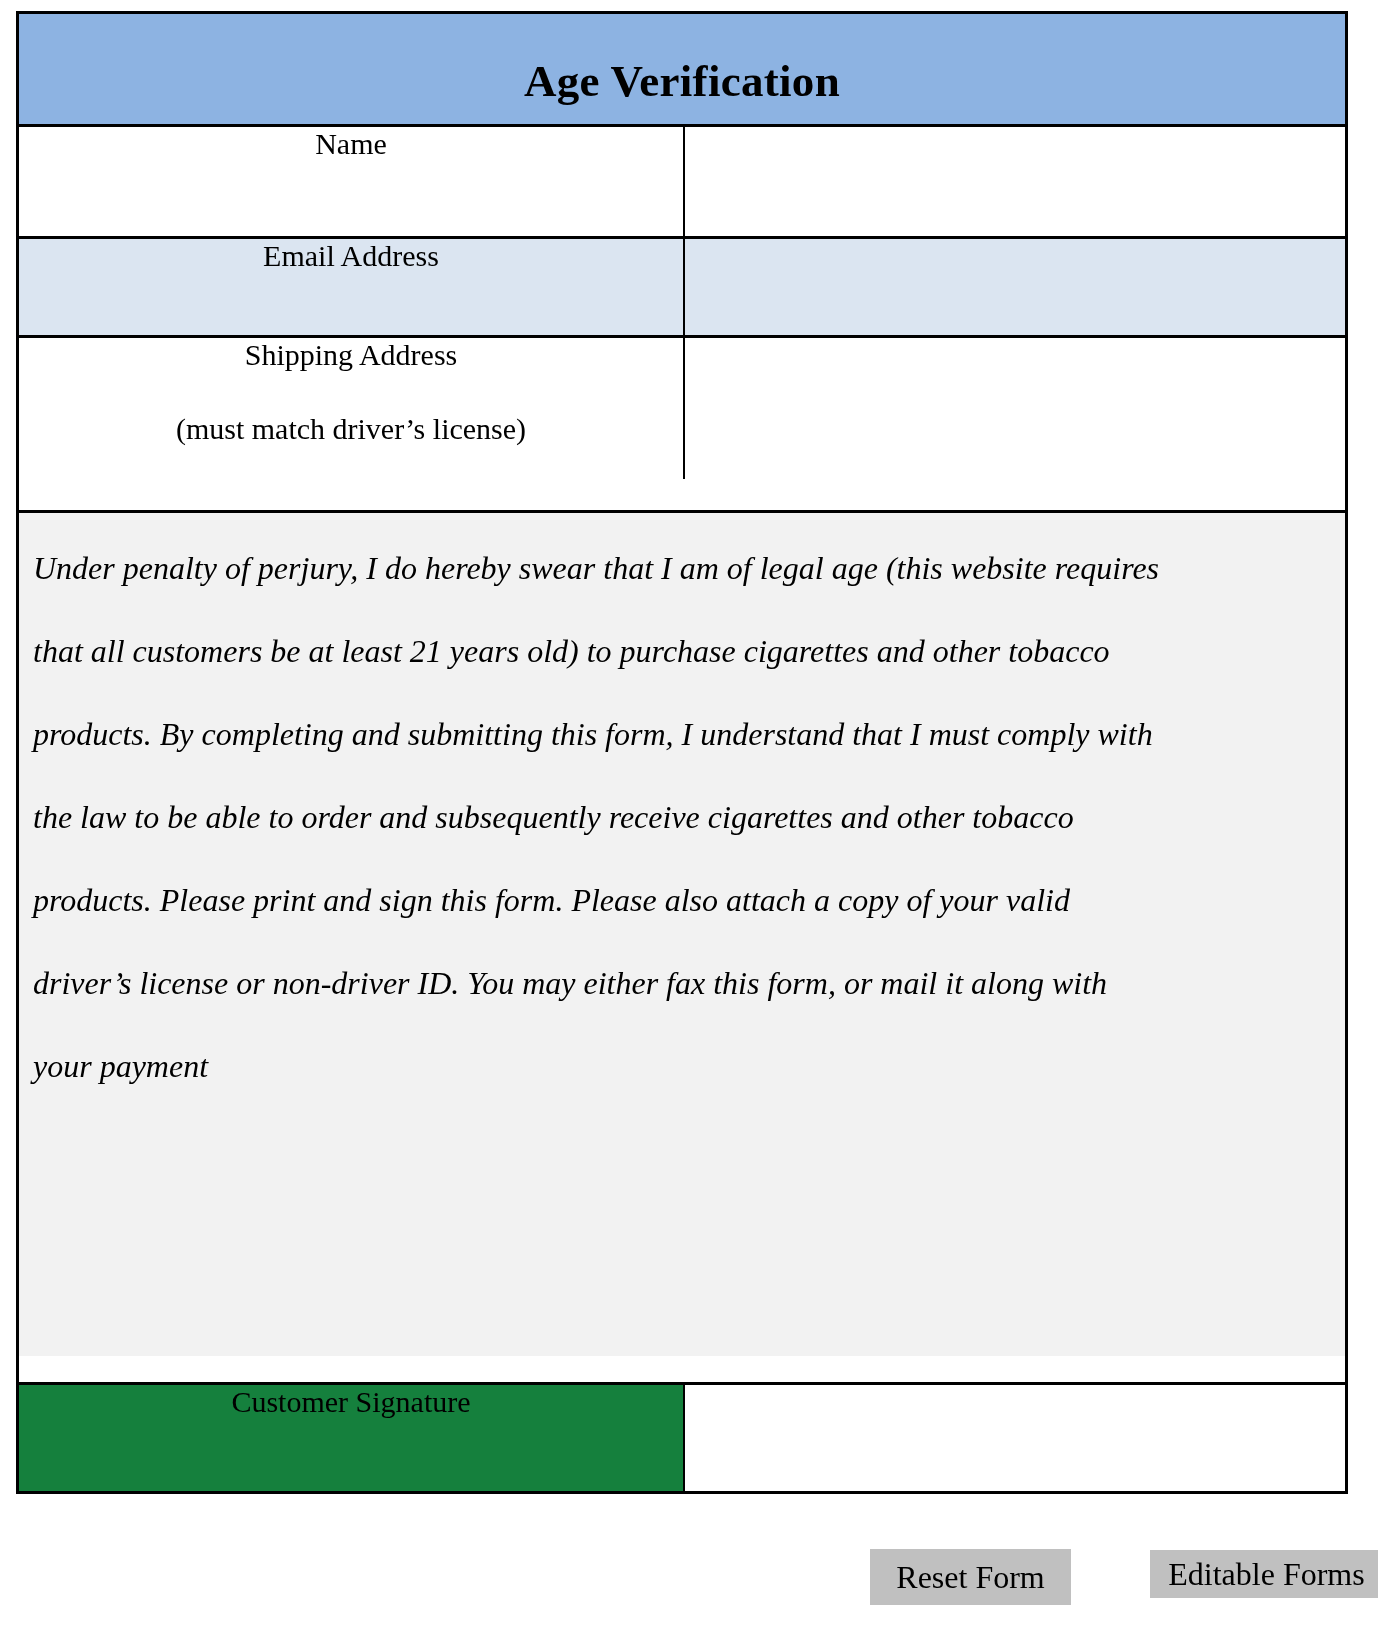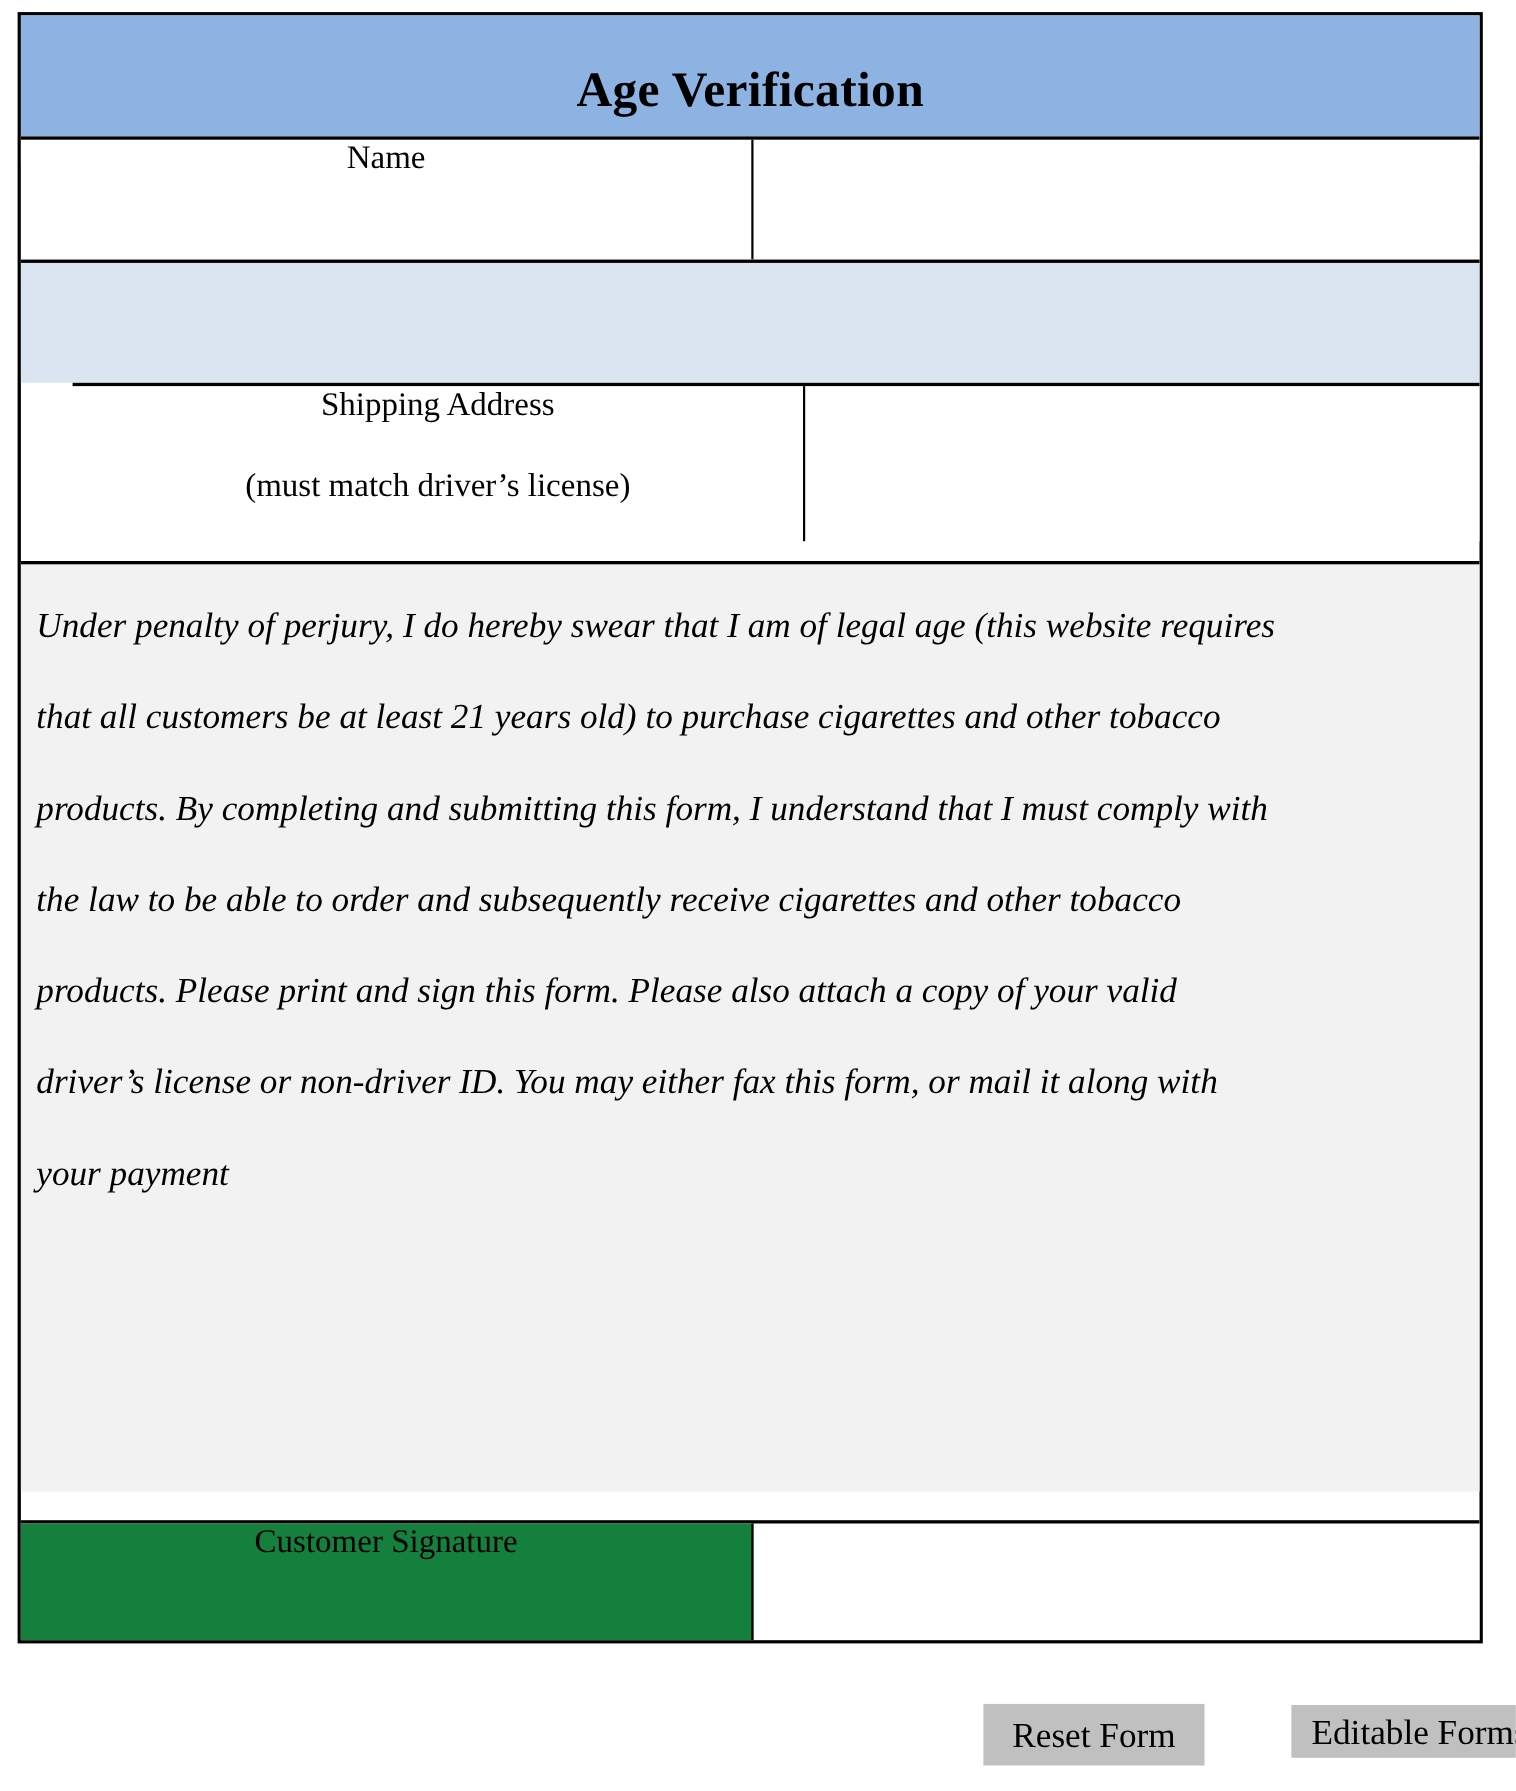--- a/index.html
+++ b/index.html
@@ -14,32 +14,32 @@
   .cell-label { position: absolute; left: 0; top: 0; bottom: 0; width: 666px; box-sizing: border-box;
                 border-right: 2px solid #000; display: flex; flex-direction: column;
                 align-items: center; justify-content: flex-start; font-size: 30px; }
   .cell-value { position: absolute; left: 666px; right: 0; top: 0; bottom: 0; }
   .cell-value input { width: 100%; height: 100%; border: 0; outline: 0; background: transparent;
                       box-sizing: border-box; padding: 0 16px; font-family: "Liberation Serif", serif; font-size: 28px; }
   .cell-value textarea { width: 100%; height: 100%; border: 0; outline: 0; background: transparent; resize: none;
                          box-sizing: border-box; padding: 12px 16px; font-family: "Liberation Serif", serif; font-size: 28px; }
   .row-name { top: 110px; height: 112px; background: #ffffff; }
   .row-email { top: 222px; height: 112px; background: #DBE5F1; }
-  .row-shipping { top: 334px; height: 144px; background: #ffffff; margin-left: 47px; }
+  .row-shipping { top: 321px; height: 144px; background: #ffffff; }
   .row-shipping .cell-label span + span { margin-top: 40px; }
   .row-paragraph { top: 496px; height: 846px; background: #F2F2F2; }
   .declaration { position: absolute; left: 14px; right: 20px; top: 14px; font-style: italic;
                  font-size: 32px; line-height: 83px; margin: 0; }
   .payment-note { position: absolute; left: 14px; top: 619px; font-size: 30px; }
   .payment-note b { font-weight: bold; }
   .row-signature { top: 1368px; height: 109px; background: #ffffff; }
   .row-signature .cell-label { background: #15803d; }
   .btn { position: absolute; height: 56px; background: #C0C0C0; border: 0; padding: 0;
          font-family: "Liberation Serif", serif; font-size: 32px; color: #000; cursor: pointer;
-         display: flex; align-items: center; justify-content: center; margin-left: 24px; }
+         display: flex; align-items: center; justify-content: center; }
   .btn-reset { left: 870px; top: 1549px; width: 201px; }
   .btn-editable { left: 1150px; top: 1550px; width: 233px; height: 48px; }
 </style>
 </head>
 <body>
 
 <div class="form-table">
 
   <div class="row header">
     <span class="title">Age Verification</span>
@@ -48,20 +48,23 @@
   <div class="row row-name">
     <div class="cell-label">
       <span>Name</span>
     </div>
     <div class="cell-value">
       <input type="text" value="" style="">
     </div>
   </div>
 
   <div class="row row-email">
+    <div class="cell-label">
+      <span>Email Address</span>
+    </div>
     <div class="cell-value">
       <input type="text" value="" style="">
     </div>
   </div>
 
   <div class="row row-shipping">
     <div class="cell-label">
       <span>Shipping Address</span>
       <span>(must match driver’s license)</span>
     </div>

